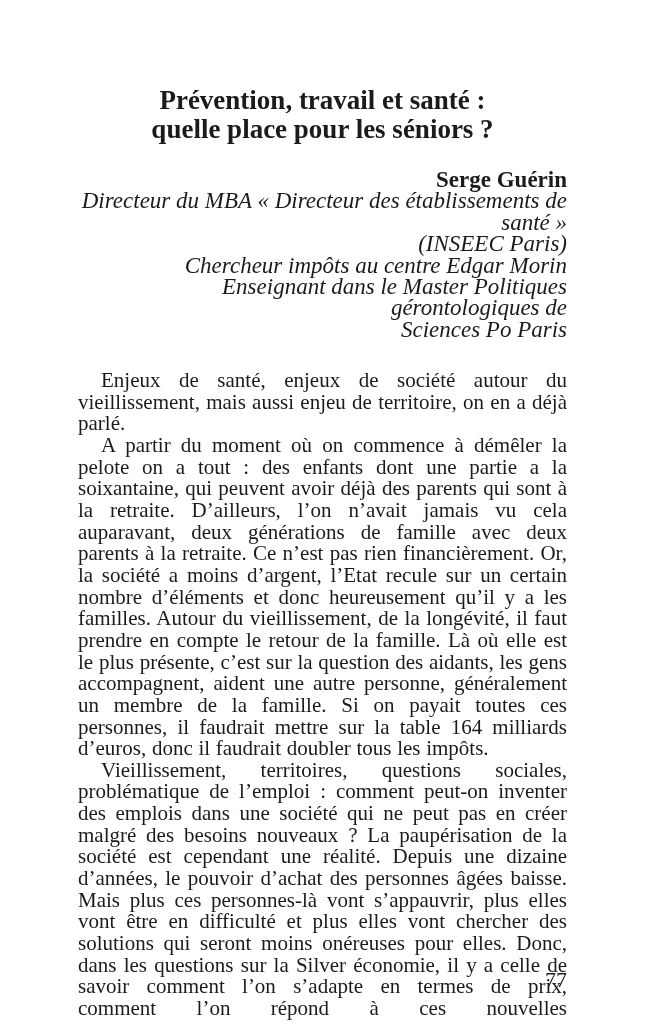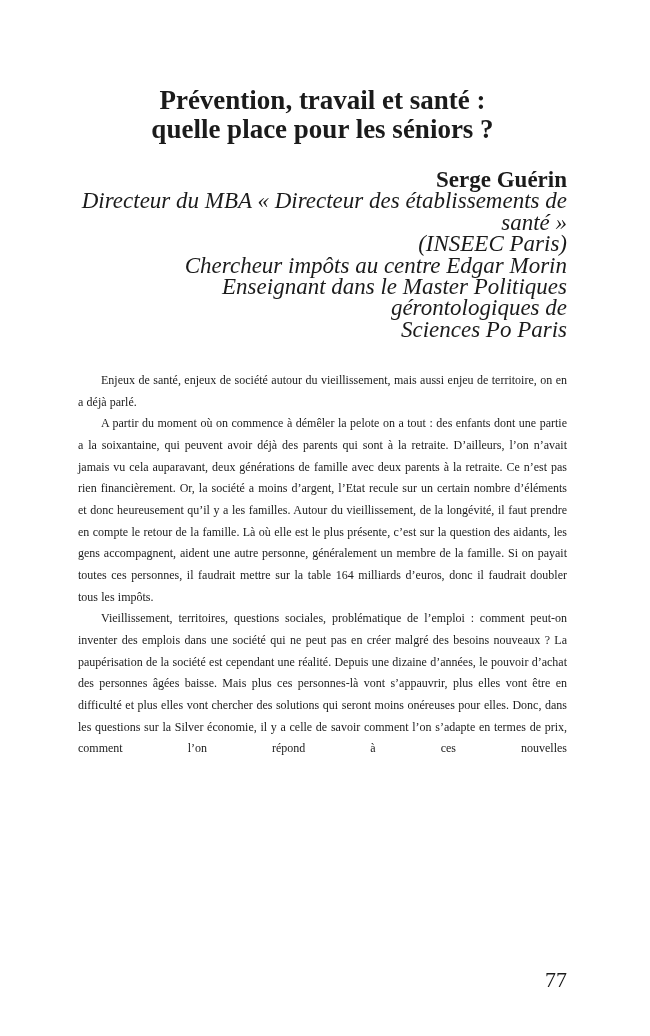--- a/index.html
+++ b/index.html
@@ -39,21 +39,21 @@
     font-weight: bold;
   }
   .affiliation-line {
     font-style: italic;
   }
   .body-block {
     position: absolute;
     left: 78px;
     width: 489px;
     top: 370px;
-    font-size: 12px;
+    font-size: 21px;
     line-height: 21.65px;
     text-align: justify;
     word-spacing: 0.02em;
   }
   .body-block p {
     margin: 0;
     padding: 0;
     text-indent: 23px;
   }
   .body-block p.cutoff {

